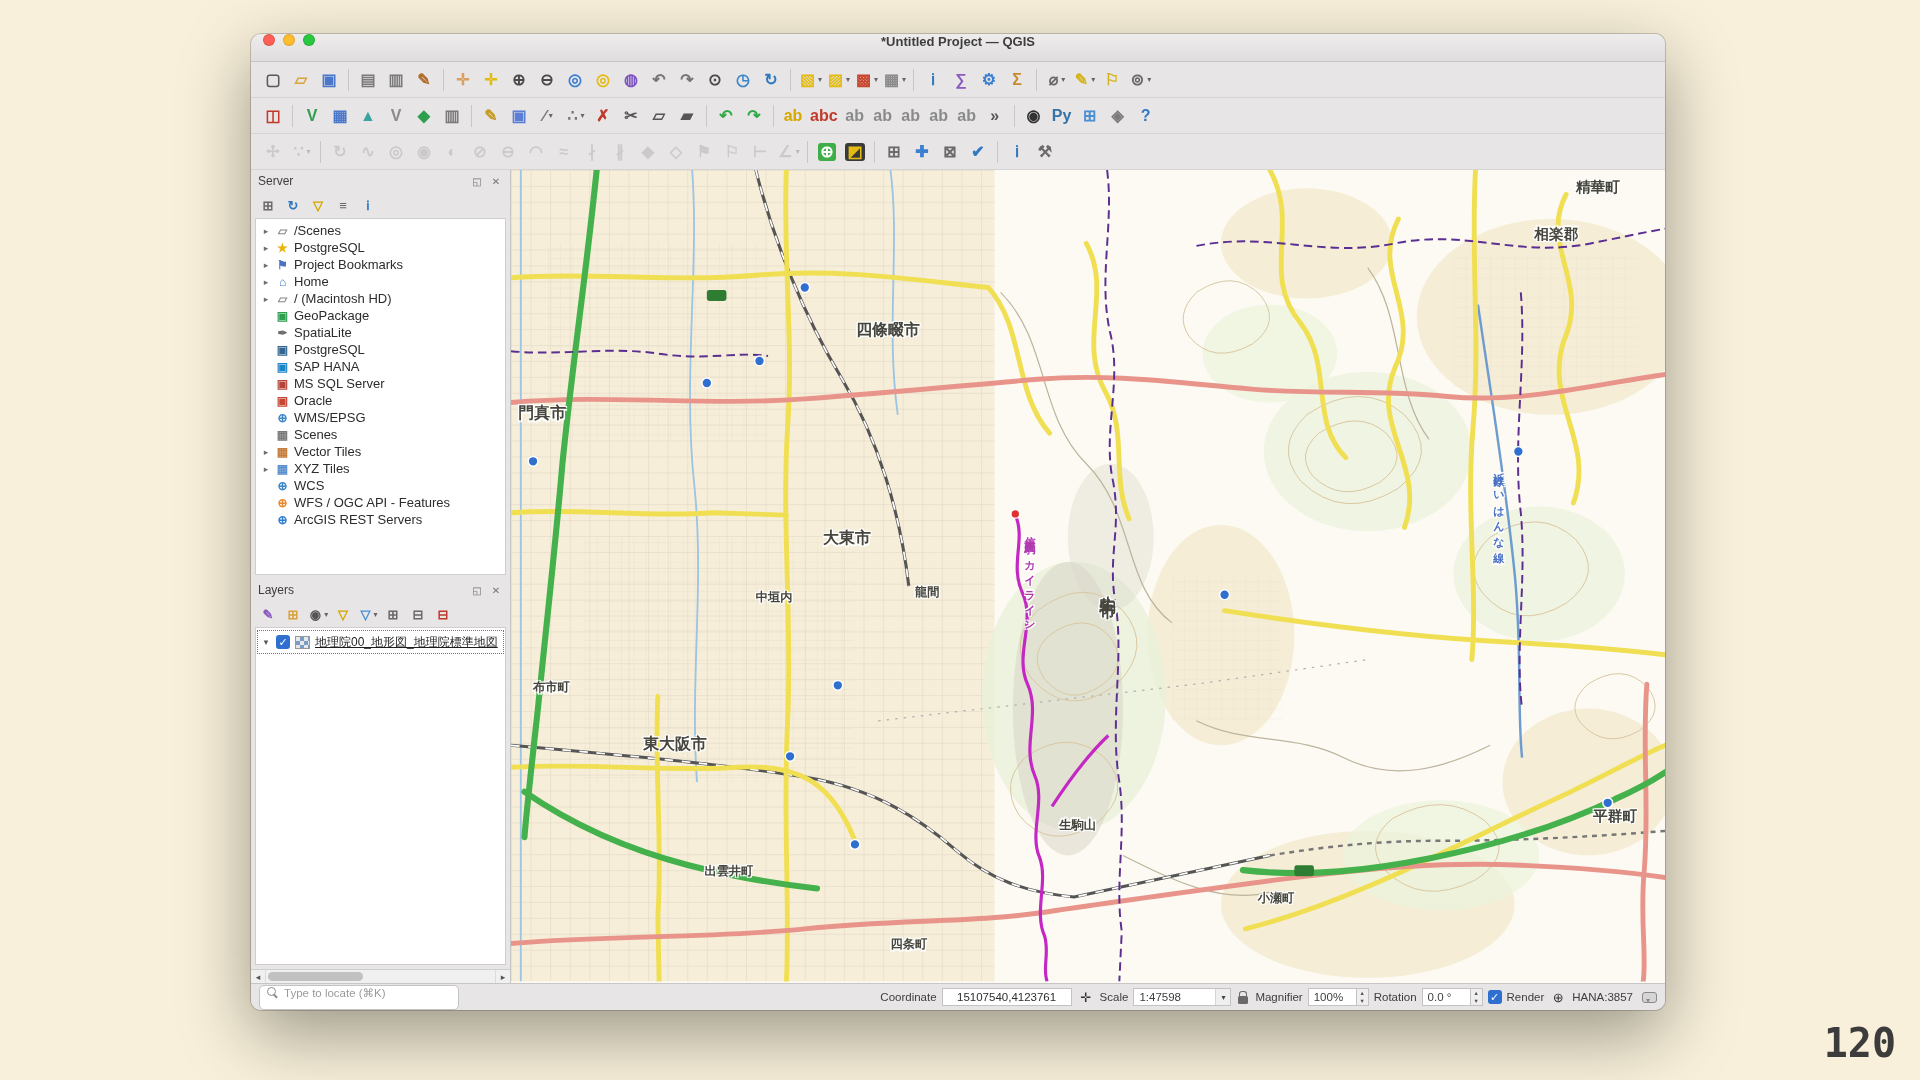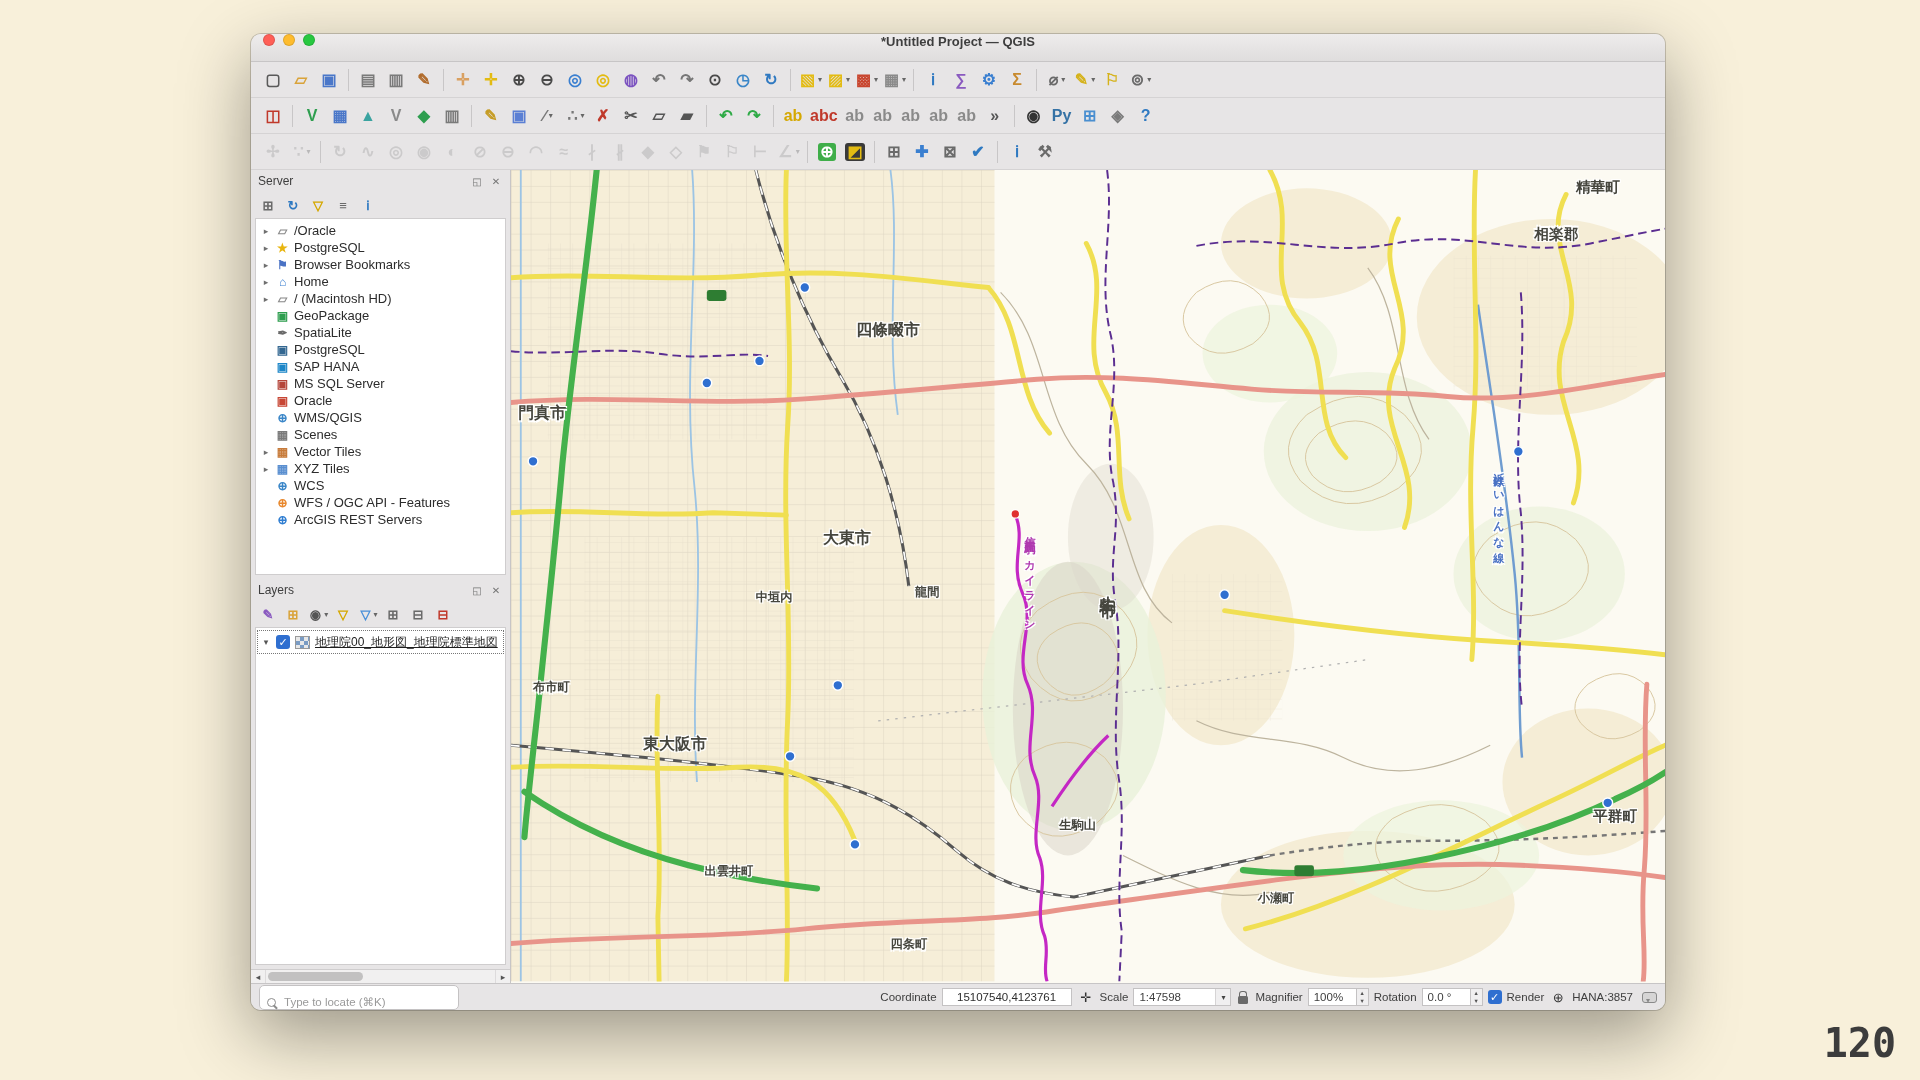--- a/index.html
+++ b/index.html
@@ -61,21 +61,21 @@
 
 
 .map-area{flex:1;position:relative;overflow:hidden;background:#fcfaf2}
 .map-inner{position:absolute;left:0;top:0;width:943px;height:663px;transform:scale(1.224);transform-origin:0 0}
 .map-label{position:absolute;white-space:nowrap;color:#46463e;font-weight:bold;
   text-shadow:-1px -1px 0 #fff,1px -1px 0 #fff,-1px 1px 0 #fff,1px 1px 0 #fff,0 0 2px #fff}
 .map-label.vertical{writing-mode:vertical-rl;letter-spacing:2px}
 
 
 .statusbar{height:27px;background:#e7e5e6;border-top:1px solid #c7c5c6;display:flex;align-items:center;padding:0 8px;gap:6px;font-size:12px;color:#3e3e3e;flex:0 0 auto}
-.locate{display:flex;align-items:flex-end;gap:6px;background:#fff;border:1px solid #c4c2c3;border-radius:5px;height:25px;padding:0 7px;width:200px}
+.locate{display:flex;align-items:flex-start;gap:6px;background:#fff;border:1px solid #c4c2c3;border-radius:5px;height:25px;padding:0 7px;width:200px}
 .locate-ph{color:#9a9a9a;font-size:11.5px}
 .mag{width:11px;height:12px;position:relative;display:inline-block;flex:0 0 auto}
 .mag::before{content:"";position:absolute;width:7px;height:7px;border:1.5px solid #8d8d8d;border-radius:50%;left:0;top:1px}
 .mag::after{content:"";position:absolute;width:5px;height:1.6px;background:#8d8d8d;transform:rotate(45deg);left:6px;top:9px}
 .sb-right{margin-left:auto;display:flex;align-items:center;gap:5px}
 .sb-label{font-size:11.5px}
 .sb-input{height:18px;border:1px solid #c4c2c3;background:#fff;font-size:11.5px;padding:0 4px;font-family:inherit;color:#2e2e2e}
 .coord{width:130px;text-align:center}
 .sb-icon-btn{font-size:13px;color:#333;width:18px;text-align:center}
 .combo{display:flex;align-items:center;height:18px;border:1px solid #c4c2c3;background:#fff;font-size:11.5px}
@@ -431,33 +431,33 @@
             <span class="tb-btn">
               <span class="glyph" style="color: rgb(47, 121, 193);">ℹ</span>
             </span>
           </div>
         <div class="panel-body">
           <div class="tree">
 
               <div class="tree-item">
                 <span class="tw">▸</span>
                 <span class="ticon" style="color: rgb(138, 138, 138);">▱</span>
-                <span class="tlabel">/Oracle</span>
+                <span class="tlabel">/Scenes</span>
               </div>
 
               <div class="tree-item">
                 <span class="tw">▸</span>
                 <span class="ticon" style="color: rgb(232, 181, 14);">★</span>
                 <span class="tlabel">PostgreSQL</span>
               </div>
 
               <div class="tree-item">
                 <span class="tw">▸</span>
                 <span class="ticon" style="color: rgb(74, 114, 196);">⚑</span>
-                <span class="tlabel">Browser Bookmarks</span>
+                <span class="tlabel">Project Bookmarks</span>
               </div>
 
               <div class="tree-item">
                 <span class="tw">▸</span>
                 <span class="ticon" style="color: rgb(58, 127, 208);">⌂</span>
                 <span class="tlabel">Home</span>
               </div>
 
               <div class="tree-item">
                 <span class="tw">▸</span>
@@ -497,21 +497,21 @@
 
               <div class="tree-item">
                 <span class="tw" style="visibility: hidden;">▸</span>
                 <span class="ticon" style="color: rgb(199, 70, 52);">▣</span>
                 <span class="tlabel">Oracle</span>
               </div>
 
               <div class="tree-item">
                 <span class="tw" style="visibility: hidden;">▸</span>
                 <span class="ticon" style="color: rgb(58, 134, 200);">⊕</span>
-                <span class="tlabel">WMS/QGIS</span>
+                <span class="tlabel">WMS/EPSG</span>
               </div>
 
               <div class="tree-item">
                 <span class="tw" style="visibility: hidden;">▸</span>
                 <span class="ticon" style="color: rgb(122, 122, 122);">▦</span>
                 <span class="tlabel">Scenes</span>
               </div>
 
               <div class="tree-item">
                 <span class="tw">▸</span>

